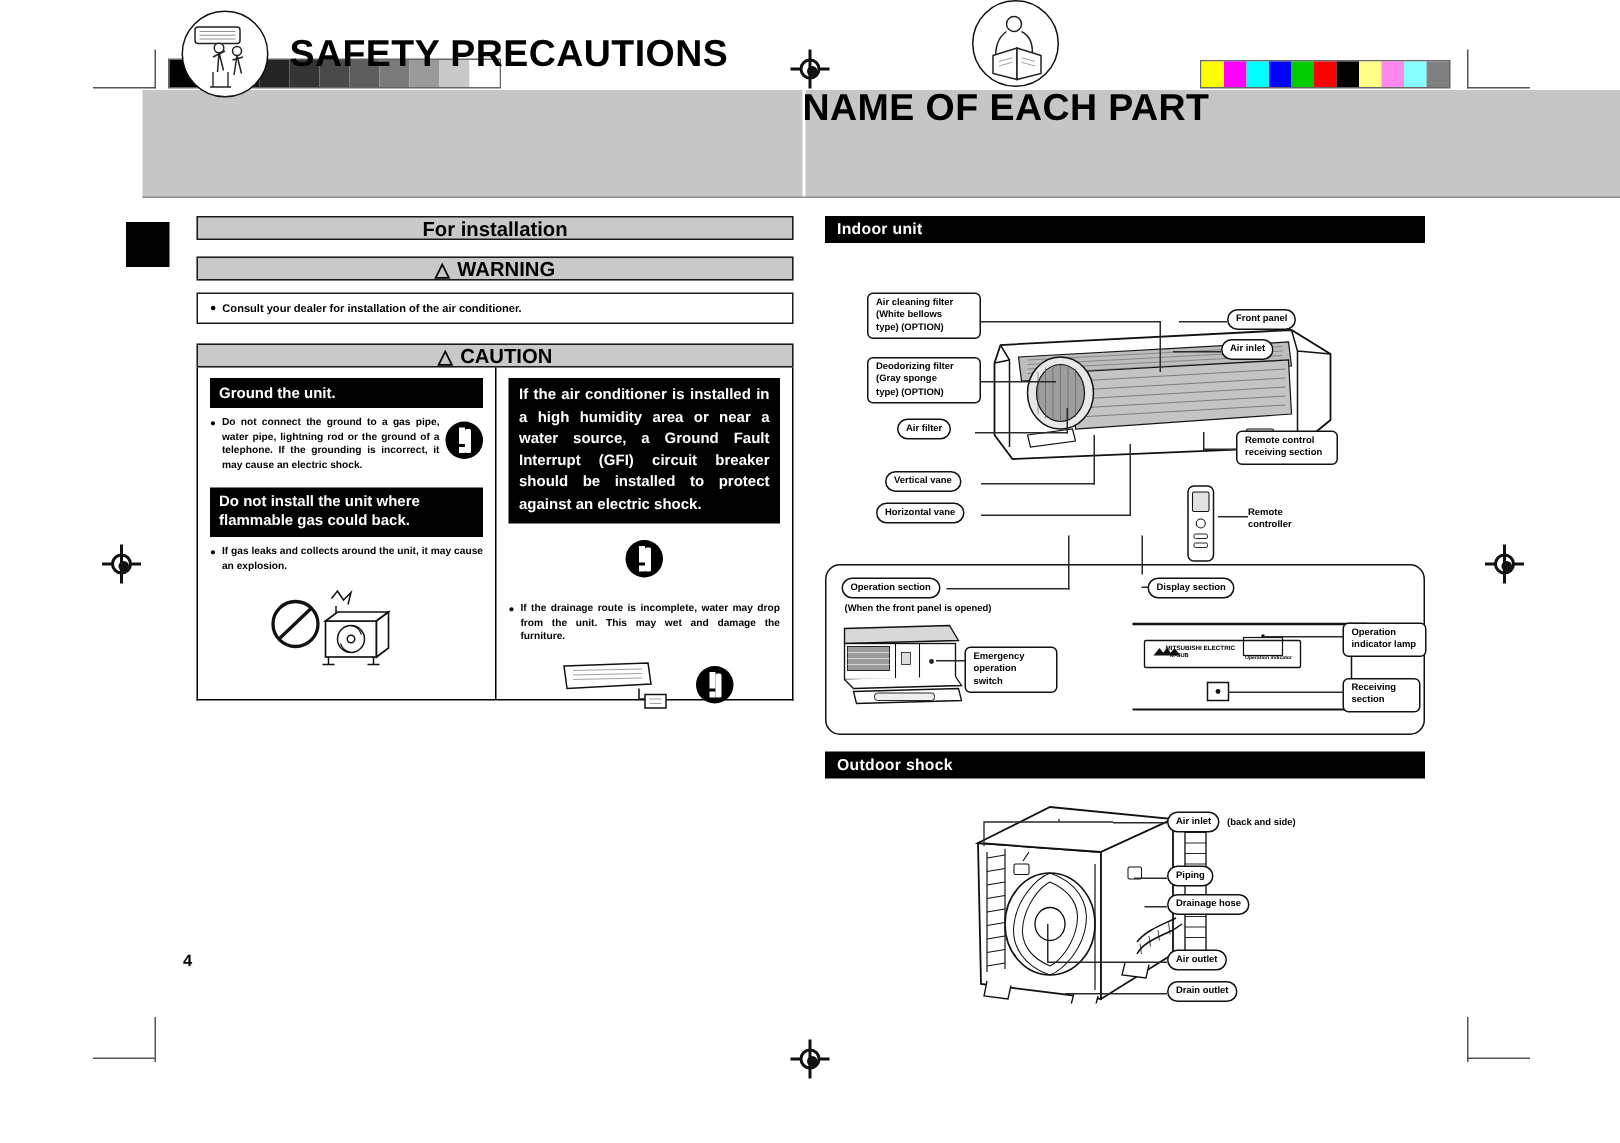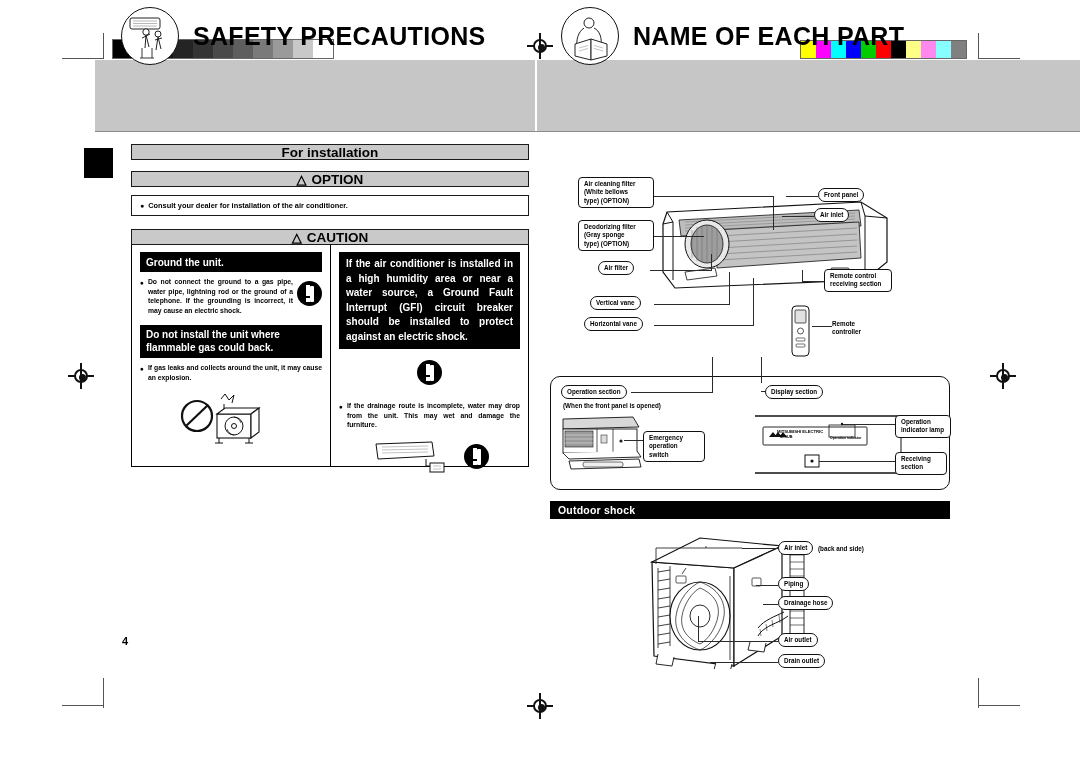--- a/index.html
+++ b/index.html
@@ -40,21 +40,21 @@
   
   .header-band {
     position: absolute; left: 95px; top: 60px; width: 985px; height: 72px;
     background: #c6c6c6;
   }
   .header-band .divider {
     position: absolute; left: 440px; top: 0; width: 1.5px; height: 72px; background: #fff;
   }
   .sec-head { position: absolute; top: 0; height: 72px; display: flex; align-items: center; }
   .sec-head.left  { left: 95px; }
-  .sec-head.right { left: 535px; }
+  .sec-head.right { left: 535px; flex-direction: column; }
   .head-badge {
     width: 58px; height: 58px; border-radius: 50%;
     background: #fff; border: 1.6px solid #111;
     margin: 0 14px 0 26px; position: relative; overflow: hidden;
     flex: none;
   }
   .head-badge svg { position: absolute; left: 0; top: 0; }
   .sec-title {
     font-size: 25px; font-weight: bold; letter-spacing: 0.3px; color: #000;
     white-space: nowrap;
@@ -251,21 +251,21 @@
   <div class="col-left">
 
     <div class="gray-head tall">
       <span>For installation</span>
     </div>
 
     <div style="height:11px;"></div>
 
     <div class="gray-head tall">
       <span class="warn-tri">△</span>
-      <span>OPTION</span>
+      <span>WARNING</span>
     </div>
 
     <div class="note-box">
       <span class="bullet">●</span>
       <span>Consult your dealer for installation of the air conditioner.</span>
     </div>
 
     <div style="height:13px;"></div>
 
     <div class="gray-head tall">
@@ -349,20 +349,21 @@
                 <div class="dot"></div>
               </div>
             </div>
         </div>
       </div>
     </div>
   </div>
 
   <div class="col-right">
 
+    <div class="blk-bar">Indoor unit</div>
 
     <div class="diagram" style="height:232px;">
 
       <svg width="250" height="120" viewBox="0 0 250 120" style="position:absolute; left:105px; top:52px;">
         <path d="M8 28 L12 16 L206 6 L232 22 L232 66 L210 84 L20 92 L8 76 Z" fill="#fff" stroke="#111" stroke-width="1.2"></path>
         <path d="M12 16 L18 26 L18 84 M18 26 L8 28" fill="none" stroke="#111" stroke-width="1"></path>
         <path d="M206 6 L210 20 L210 84 M210 20 L232 22" fill="none" stroke="#111" stroke-width="1"></path>
         <path d="M24 24 L204 14 L206 30 L26 40 Z" fill="#bdbdbd" stroke="#111" stroke-width="0.8"></path>
         <g stroke="#777" stroke-width="0.5">
           <line x1="30" y1="26" x2="200" y2="17"></line>

